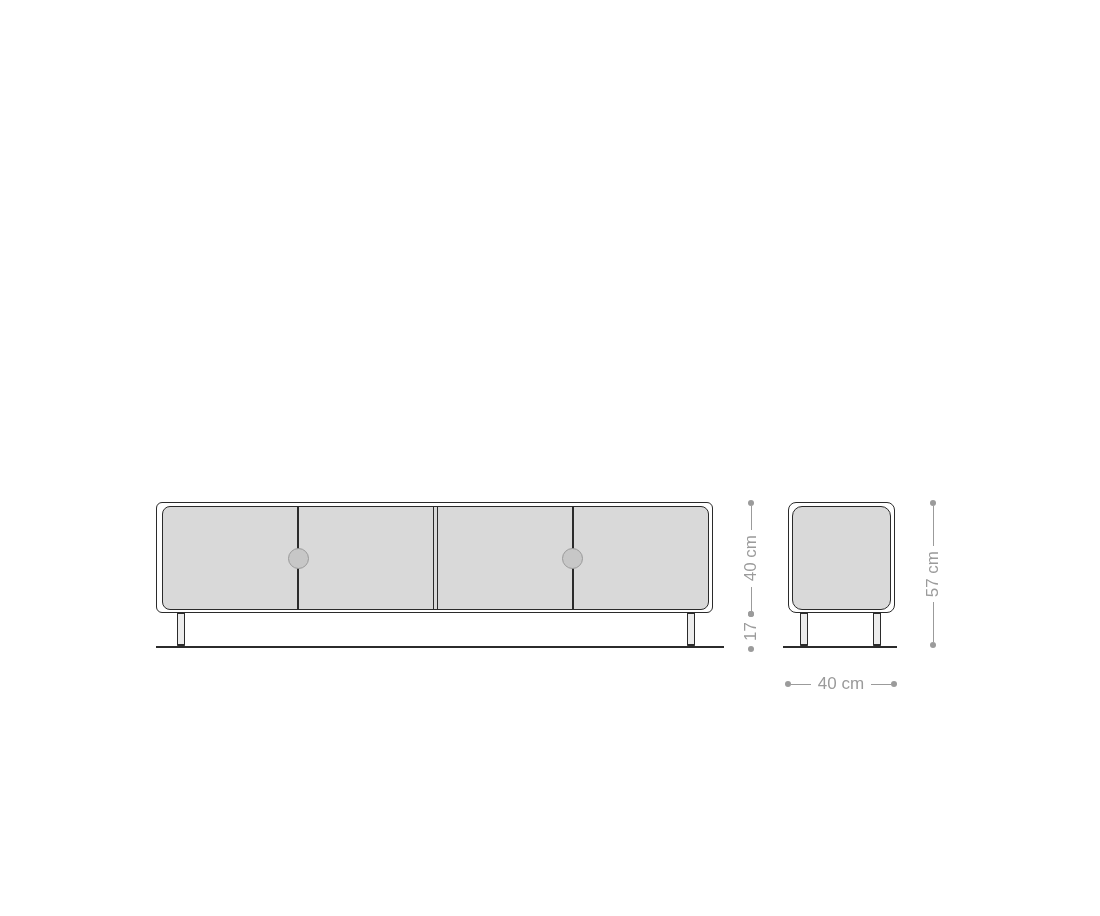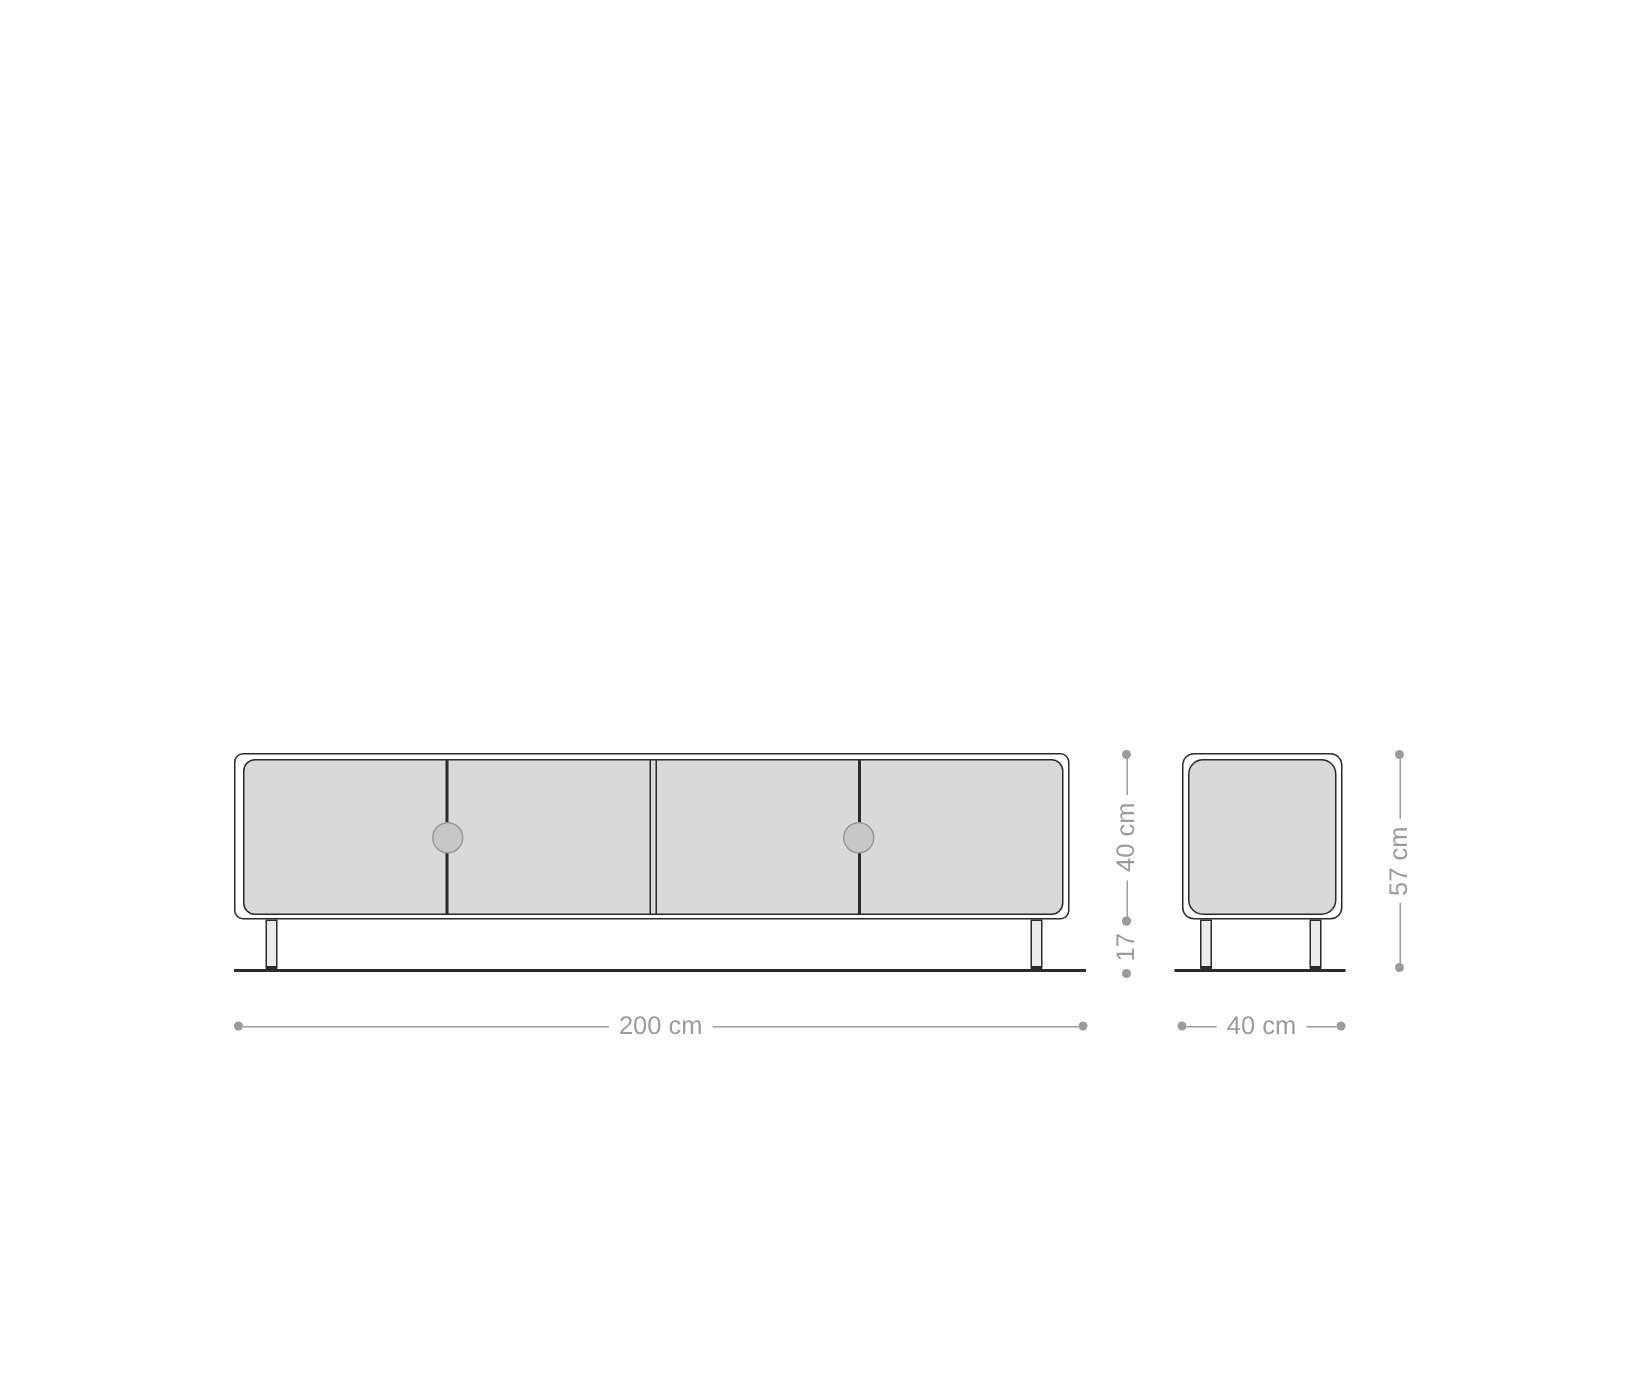--- a/index.html
+++ b/index.html
@@ -127,27 +127,20 @@
   <div class="leg fl1"></div>
   <div class="leg fl2"></div>
   <div class="floor-line floor-front"></div>
 
   <div class="body-outline sv-body"></div>
   <div class="door-panel sv-panel"></div>
   <div class="leg sl1"></div>
   <div class="leg sl2"></div>
   <div class="floor-line floor-side"></div>
 
-  <div class="dim h dim-width-200">
-    <span class="dot"></span>
-    <span class="line"></span>
-    <span class="label">200 cm</span>
-    <span class="line"></span>
-    <span class="dot"></span>
-  </div>
 
   <div class="dim h dim-depth-40">
     <span class="dot"></span>
     <span class="line"></span>
     <span class="label">40 cm</span>
     <span class="line"></span>
     <span class="dot"></span>
   </div>
 
   <div class="dim v dim-body-40">

